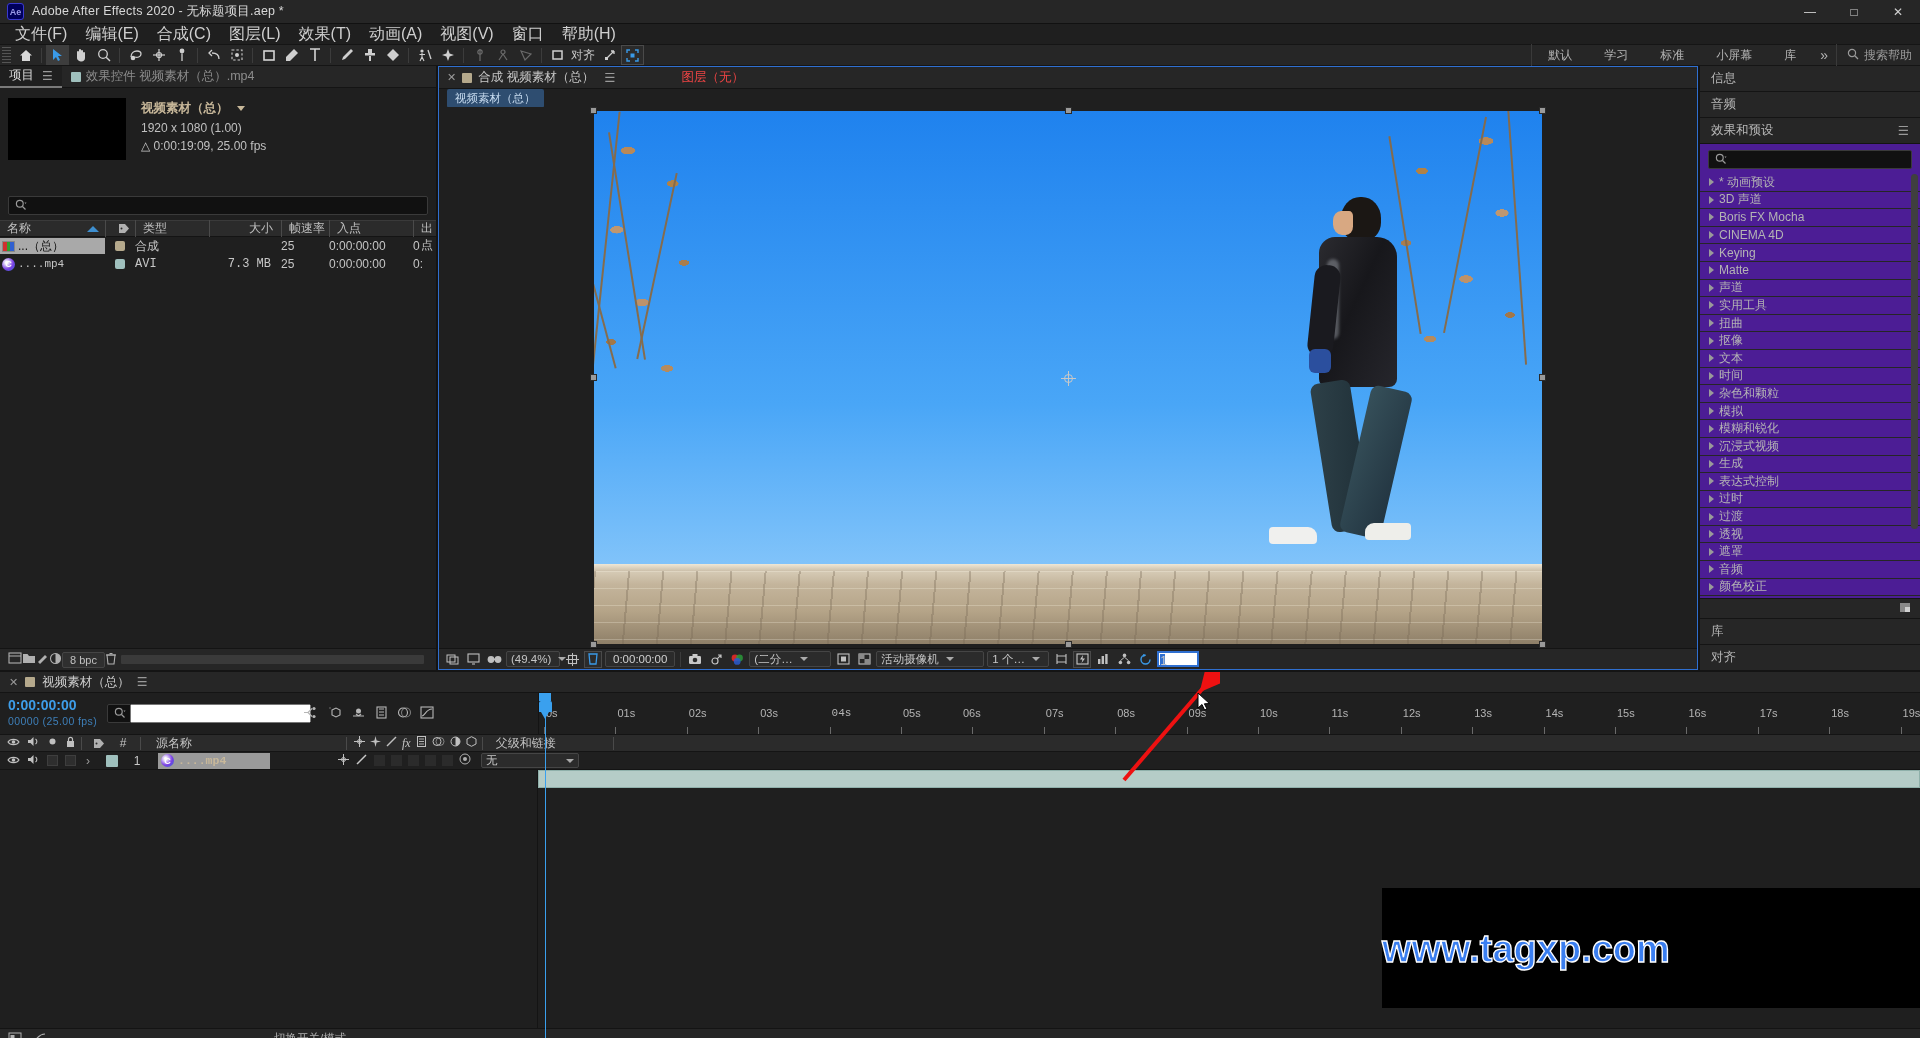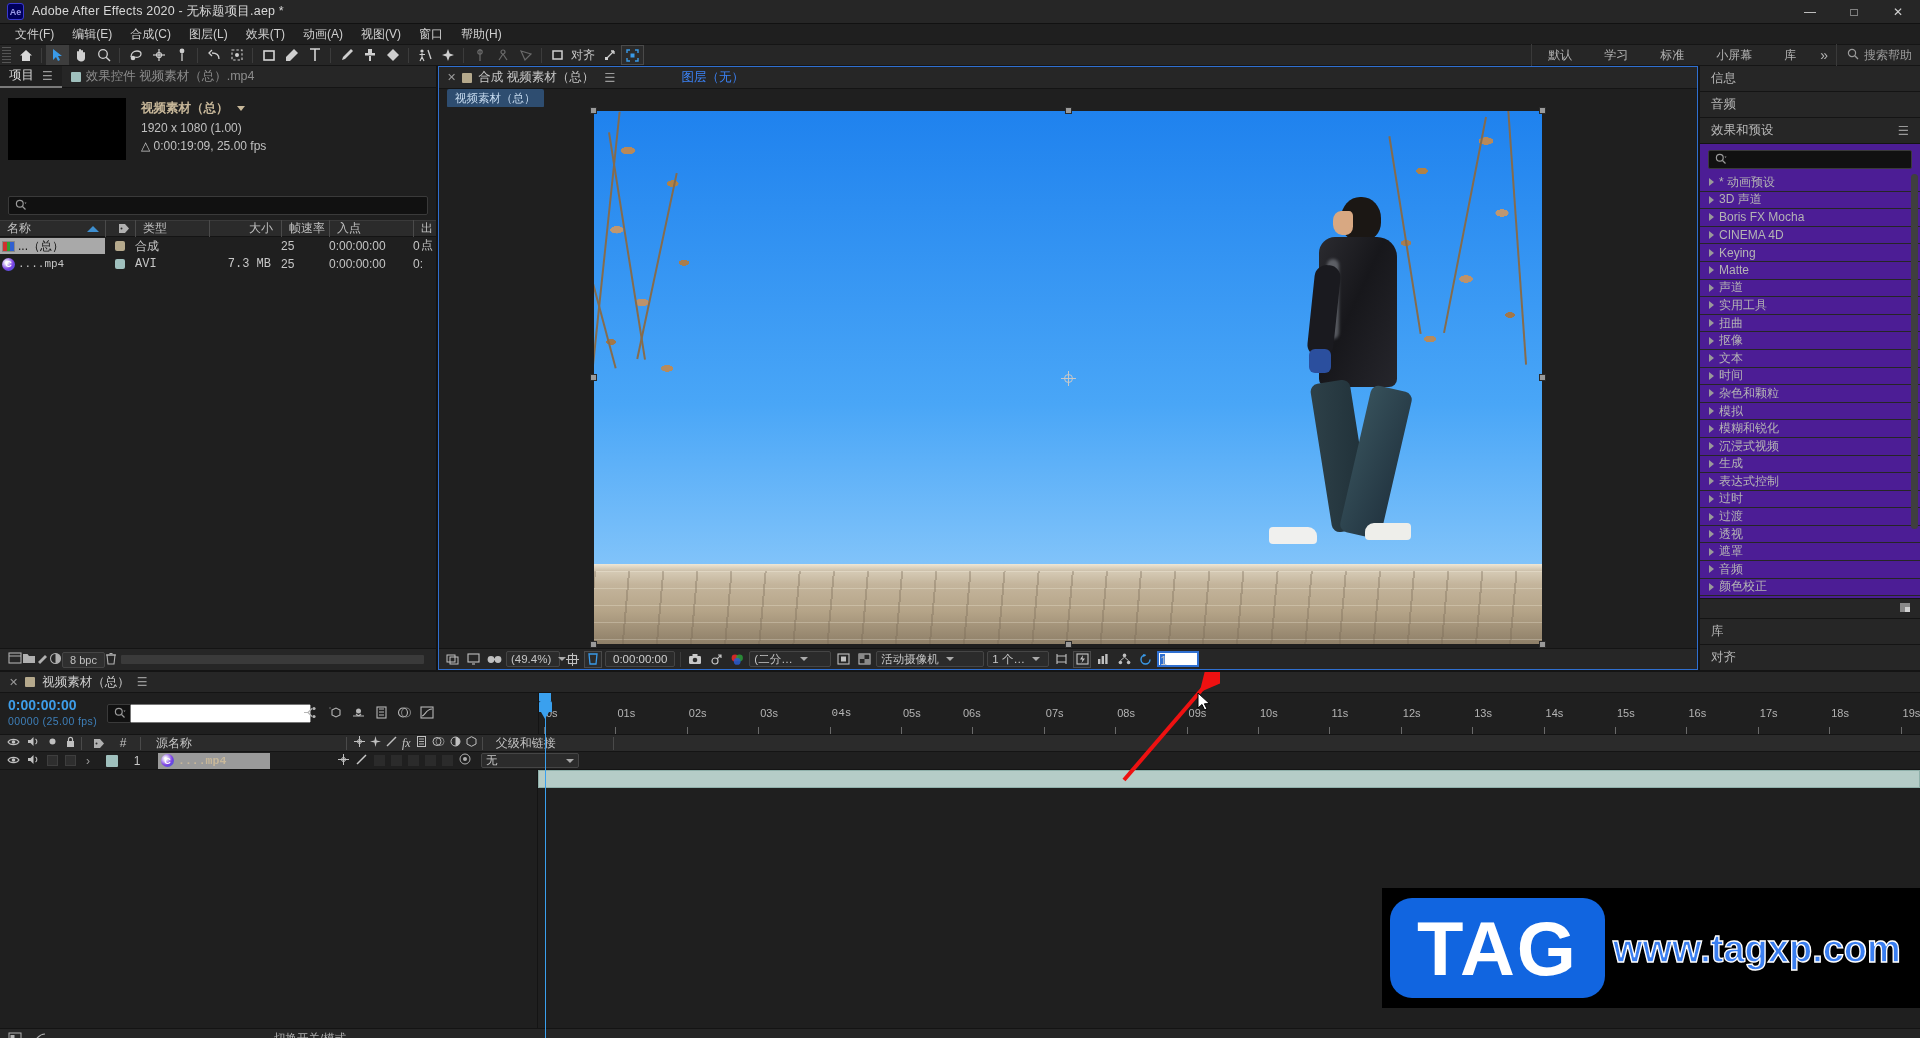--- a/index.html
+++ b/index.html
@@ -16,21 +16,21 @@
     justify-content:center; border:1px solid #3a3ad0; }
   .title-text { color:#d8d8d8; font-size:12.5px; letter-spacing:.2px; }
   .win-btns { margin-left:auto; display:flex; height:100%; }
   .win-btn { width:44px; height:100%; display:flex; align-items:center;
     justify-content:center; color:#d0d0d0; font-size:12px; }
 
   
   .menubar { height:20px; background:#1f1f1f; display:flex; align-items:center;
     padding-left:6px; }
   .menu-item { padding:0 9px; height:20px; line-height:20px; color:#cfcfcf;
-    font-size:12px; }
+    font-size:16px; }
 
   
   .toolbar { height:22px; background:#262626; display:flex; align-items:center;
     border-top:1px solid #151515; border-bottom:1px solid #151515; position:relative; }
   .grip { width:9px; height:16px; margin:0 3px 0 2px;
     background:repeating-linear-gradient(to bottom,#555 0 1px,transparent 1px 3px); }
   .tool { width:23px; height:20px; display:flex; align-items:center;
     justify-content:center; color:#c3c3c3; }
   .tool.active { background:#3d3d3d; }
   .tsep { width:1px; height:15px; background:#3c3c3c; margin:0 4px; }
@@ -112,21 +112,21 @@
   .fbar { flex:1; height:9px; background:#3a3a3a; border-radius:1px; margin:0 4px;}
 
   
   .col-center { flex:1; display:flex; flex-direction:column; background:#1f1f1f;
     border:1px solid #2f6fd0; margin:0; }
   .comp-tabs { height:22px; background:#262626; display:flex; align-items:center;
     border-bottom:1px solid #141414; }
   .ctab { display:flex; align-items:center; gap:6px; padding:0 8px; height:22px;
     color:#c9c9c9; font-size:12.5px; }
   .ctab .x { color:#9a9a9a; font-size:11px; }
-  .ctab .layer-lbl { color:#3b82f6; margin-left:50px; }
+  .ctab .layer-lbl { color:#ef4444; margin-left:50px; }
   .flow-row { height:18px; background:#1f1f1f; display:flex; align-items:center;
     padding-left:8px; }
   .flow-chip { background:#2e4d70; color:#c8dcf0; font-size:11.5px;
     padding:2px 8px; border-radius:2px; }
   .stage { flex:1; background:#1f1f1f; position:relative; display:flex;
     align-items:center; justify-content:center; }
   .canvas-wrap { position:relative; }
   .canvas { width:948px; height:533px; position:relative; overflow:hidden;
     background:#45a1f5; }
   .sky { position:absolute; inset:0;
@@ -1185,17 +1185,16 @@
     <path d="M0 0 L8 4 L0 8 Z" fill="#ee1111"></path>
       </marker>
     </defs>
   <line x1="100" y1="8" x2="14" y2="108" stroke="#ee1111" stroke-width="4" marker-start="url(#ah)"></line>
 </svg>
 <svg class="cursor" style="left:1197px;top:692px;" width="18" height="24">
   <path d="M1 1 L1 16 L5 12.5 L7.6 18 L10 17 L7.4 11.8 L12.5 11.6 Z" fill="#fff" stroke="#000" stroke-width="1"></path>
 </svg>
 
 <div class="wm">
-  <div class="wm-tag">TAG</div>
   <div class="wm-right">
     <div class="wm-url">www.tagxp.com</div>
   </div>
 </div>
 
 </body></html>

